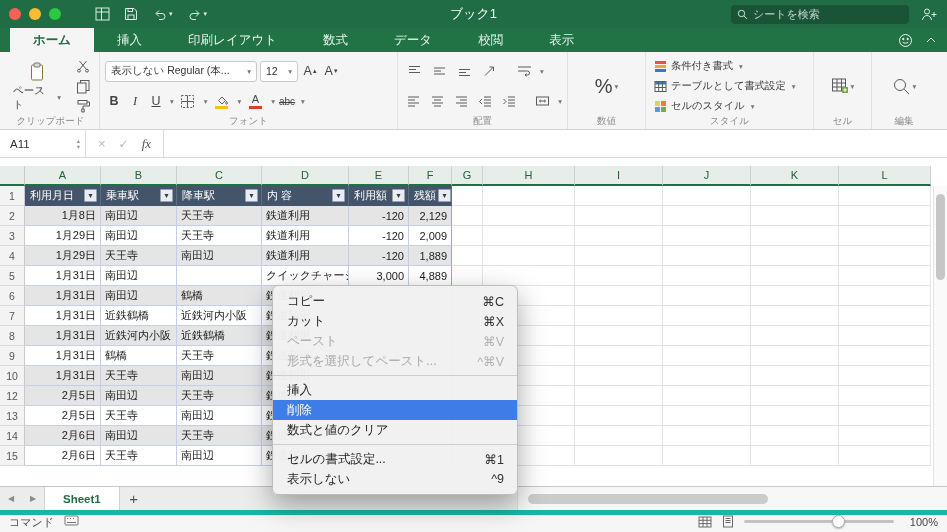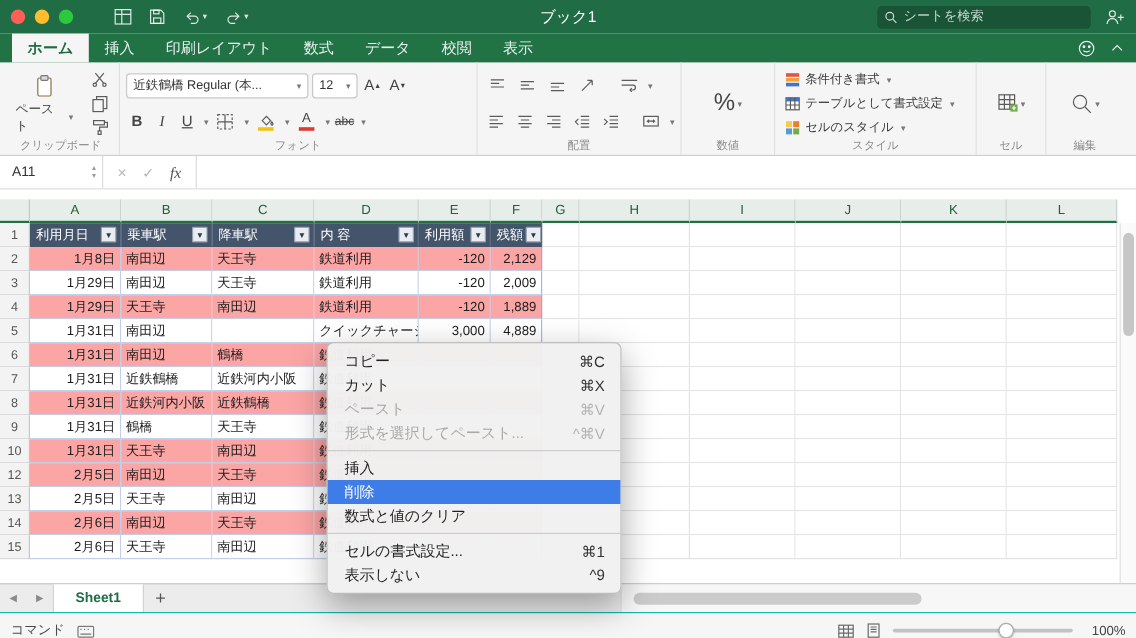--- a/index.html
+++ b/index.html
@@ -15,21 +15,21 @@
 .tbico{display:flex;align-items:center;padding:2px 4px;border-radius:3px}
 .tb-caret{color:rgba(255,255,255,.85);font-size:7px;margin-left:1px}
 .tb-title{position:absolute;left:50%;transform:translateX(-50%);color:#fff;font-size:13px;white-space:nowrap}
 .tb-right{position:absolute;right:10px;display:flex;align-items:center;gap:12px}
 .tb-search{width:178px;height:19px;background:rgba(0,0,0,.22);border-radius:4px;display:flex;align-items:center;padding:0 6px;gap:5px}
 .tb-search input{flex:1;background:transparent;border:none;outline:none;color:#fff;font-size:11px;min-width:0}
 .tb-search input::placeholder{color:rgba(255,255,255,.75)}
 
 
 .tabrow{height:24px;background:#217346;display:flex;align-items:stretch;padding-left:10px;flex:none;position:relative}
-.tab{padding:0 13px;font-size:12.5px;color:#e9f2ec;display:flex;align-items:center;white-space:nowrap}
+.tab{padding:0 23px;font-size:12.5px;color:#e9f2ec;display:flex;align-items:center;white-space:nowrap}
 .tab.active{background:#f6f5f6;color:#1f6c45;font-weight:700}
 .tabrow-right{position:absolute;right:10px;top:0;bottom:0;display:flex;align-items:center;gap:12px}
 
 
 .ribbon{height:78px;background:#f6f5f6;border-bottom:1px solid #d2d1d2;display:flex;flex:none;padding-left:2px}
 .rgroup{position:relative;border-right:1px solid #e2e1e2;padding:4px 5px 13px;display:flex;flex-direction:column;flex:none}
 .rgroup-label{position:absolute;bottom:1px;left:0;right:0;text-align:center;font-size:9.5px;color:#8b8b8b;white-space:nowrap}
 .rrow{display:flex;align-items:center;gap:3px;height:30px}
 .sbtn{width:22px;height:19px;display:flex;align-items:center;justify-content:center;border-radius:3px}
 .bigbtn{display:flex;flex-direction:column;align-items:center;justify-content:center;padding:1px 6px;border-radius:3px;color:#444;font-size:10.5px;gap:1px}
@@ -59,21 +59,21 @@
 
 .gridwrap{flex:1;position:relative;overflow:hidden;background:#fff}
 .colheaders{display:flex;height:20px}
 .corner{width:25px;flex:none;background:#e7ede8;border-right:1px solid #c8c8c8;border-bottom:2px solid #1f7145}
 .colhead{flex:none;background:#e7ede8;border-right:1px solid #ccd2cd;border-bottom:2px solid #1f7145;color:#20603c;font-size:11px;display:flex;align-items:center;justify-content:center}
 .grow{display:flex;height:20px}
 .rowhead{width:25px;flex:none;background:#f3f3f3;border-right:1px solid #c9c9c9;border-bottom:1px solid #dadada;color:#555;font-size:10.5px;display:flex;align-items:center;justify-content:center}
 .rh-sel{background:#d0ddd1;color:#175c36;font-weight:700;border-top:2px solid #1f7145;border-bottom:2px solid #1f7145}
 .gcell{flex:none;border-right:1px solid #e3e3e3;border-bottom:1px solid #e3e3e3;background:#fff}
 .tcell{flex:none;border-right:1px solid #c3cfe8;border-bottom:1px solid #c3cfe8;background:#fff;font-size:11px;color:#1c1c1c;display:flex;align-items:center;padding:0 4px;white-space:nowrap;overflow:hidden}
-.tcell.band{background:#fca5a5}
+.tcell.band{background:#e5e5e5}
 .tcell.ar{justify-content:flex-end}
 .tcell.tedge{border-right:1px solid #8ea9db}
 .thead{flex:none;background:#44546a;border-right:1px solid #5d6d84;border-bottom:1px solid #44546a;color:#fff;font-size:11px;display:flex;align-items:center;justify-content:space-between;padding:0 3px 0 5px;white-space:nowrap;overflow:hidden}
 .filter{width:13px;height:13px;background:#e9edf2;border:1px solid #98a2b3;border-radius:1px;color:#2b3a4e;font-size:8px;display:flex;align-items:center;justify-content:center;flex:none;margin-left:2px}
 .selcell{flex:none;background:#d9d9d9;border-top:2px solid #1f7145;border-bottom:2px solid #1f7145;border-right:1px solid #c2c2c2}
 .selcell.activecell{background:#fff}
 .vscroll{position:absolute;top:20px;right:0;bottom:0;width:14px;background:#fafafa;border-left:1px solid #e2e2e2}
 .vthumb{position:absolute;top:8px;left:2px;width:9px;height:86px;background:#c6c6c6;border-radius:5px}
 
 
@@ -87,21 +87,21 @@
 
 
 .sheetbar{height:24px;background:#ececec;border-top:1px solid #c6c6c6;display:flex;align-items:stretch;flex:none;position:relative}
 .snav{width:22px;display:flex;align-items:center;justify-content:center;color:#8b8b8b;font-size:8px}
 .sheettab{background:#fff;color:#1f6c45;font-weight:700;font-size:11.5px;display:flex;align-items:center;padding:0 18px;border-right:1px solid #d2d2d2;border-left:1px solid #d2d2d2}
 .addsheet{width:28px;display:flex;align-items:center;justify-content:center;color:#555;font-size:15px}
 .hscroll{position:absolute;right:0;top:0;bottom:0;width:430px;background:#f7f7f7;border-left:1px solid #dedede}
 .hthumb{position:absolute;left:10px;top:7px;height:10px;width:240px;background:#cbcbcb;border-radius:5px}
 
 
-.statusbar{height:22px;background:#f6f6f6;border-top:1px solid #14b8a6;display:flex;align-items:flex-end;flex:none;font-size:11px;color:#4a4a4a;padding:0 9px;gap:10px}
+.statusbar{height:22px;background:#f6f6f6;border-top:5px solid #14b8a6;display:flex;align-items:flex-start;flex:none;font-size:11px;color:#4a4a4a;padding:0 9px;gap:10px}
 .sb-right{margin-left:auto;display:flex;align-items:center;gap:10px}
 .ztrack{width:150px;height:3px;background:#c2c2c2;border-radius:2px;position:relative}
 .zknob{position:absolute;left:88px;top:-5px;width:13px;height:13px;background:#fefefe;border:1px solid #ababab;border-radius:50%;box-shadow:0 1px 2px rgba(0,0,0,.25)}
 .zoomlabel{font-size:11px;color:#444;width:34px;text-align:right}
 svg{display:block}
 </style>
 </head>
 <body>
 
 <div id="app">
@@ -212,21 +212,21 @@
               </svg>
             </div>
         </div>
       </div>
       <div class="rgroup-label">クリップボード</div>
     </div>
 
     <div class="rgroup" style="width:298px">
       <div class="rrow">
         <div class="fsel" style="width:152px">
-            <span>近鉄鶴橋 Regular (本...</span>
+            <span>表示しない Regular (本...</span>
             <span class="caret">▾</span>
           </div>
         <div class="fsel" style="width:38px">
             <span>12</span>
             <span class="caret">▾</span>
           </div>
         <div class="btxt">A<span style="font-size:7px;margin-left:1px">▴</span></div>
         <div class="btxt">A<span style="font-size:7px;margin-left:1px">▾</span></div>
       </div>
       <div class="rrow">

